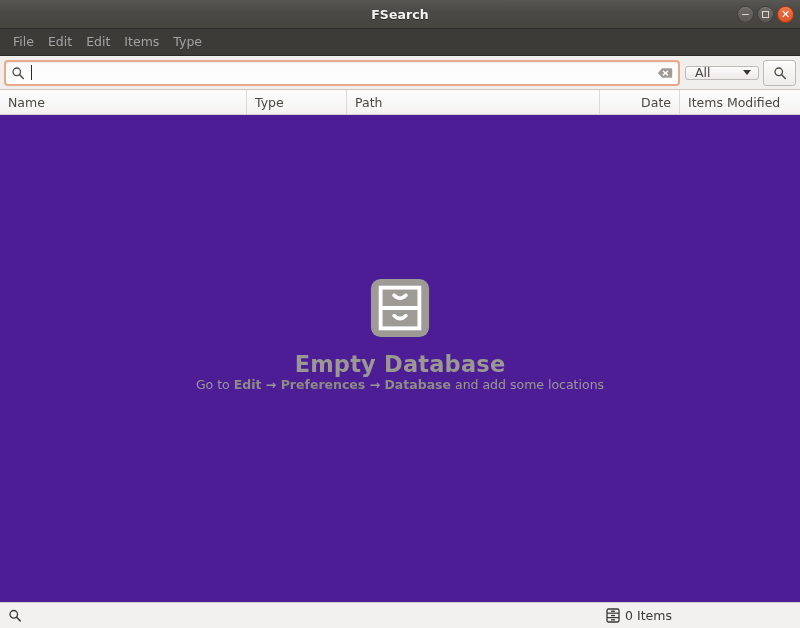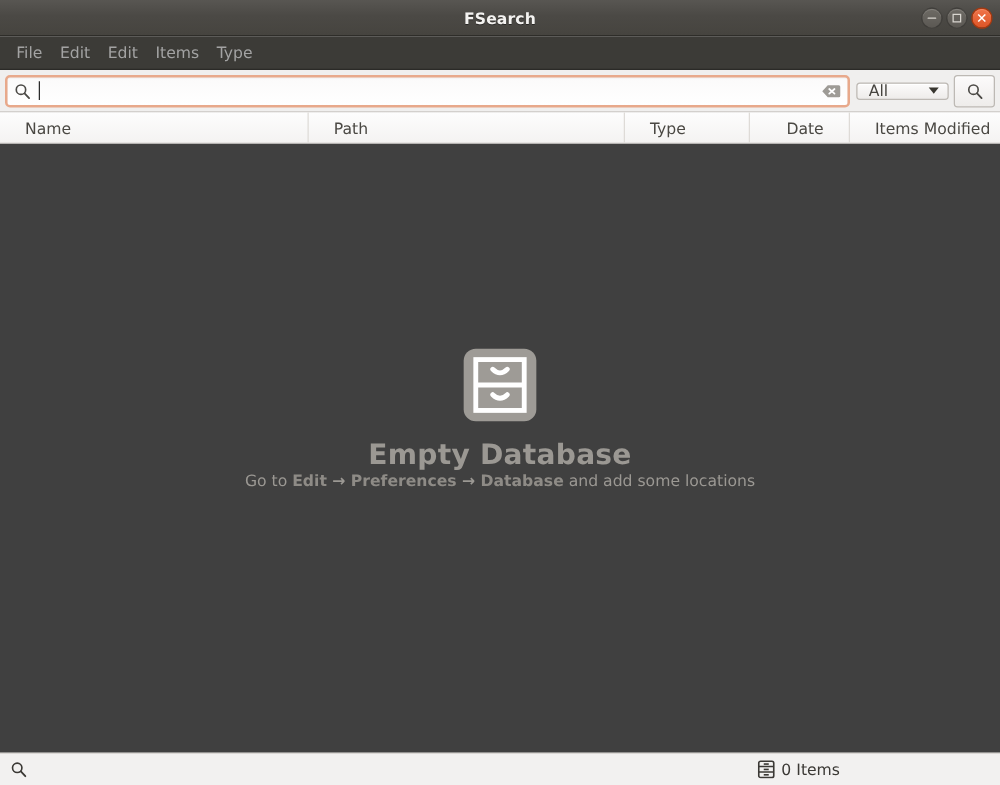--- a/index.html
+++ b/index.html
@@ -212,32 +212,32 @@
     border-bottom: 1px solid #d3d0cc;
     box-sizing: border-box;
   }
   .col {
     display: flex;
     align-items: center;
     font-size: 12.5px;
     color: #4a4843;
     box-sizing: border-box;
     border-right: 1px solid #dedbd7;
-    padding: 0 20px;
+    padding: 0 8px;
     user-select: none;
     overflow: hidden;
     white-space: nowrap;
   }
   .col:last-child { border-right: none; }
   .col.align-right { justify-content: flex-end; }
 
   
   .content {
     flex: 1 1 auto;
-    background: #404040;
+    background: #4c1d95;
     position: relative;
     display: flex;
     flex-direction: column;
     align-items: center;
     justify-content: center;
     overflow: hidden;
   }
   .empty-wrap {
     display: flex;
     flex-direction: column;
@@ -349,22 +349,22 @@
     <div class="search-btn">
       <svg class="mag-icon" style="margin-right:0" viewBox="0 0 16 16">
         <circle cx="6.6" cy="6.6" r="4.3" fill="none" stroke="#4c4a46" stroke-width="1.5"></circle>
         <line x1="9.9" y1="9.9" x2="14" y2="14.2" stroke="#4c4a46" stroke-width="1.7" stroke-linecap="round"></line>
       </svg>
     </div>
   </div>
 
   <div class="col-headers">
     <div class="col" style="width:247px">Name</div>
+    <div class="col" style="width:100px">Type</div>
     <div class="col" style="width:253px">Path</div>
-    <div class="col" style="width:100px">Type</div>
     <div class="col align-right" style="width:80px">Date</div>
     <div class="col" style="width:120px">Items Modified</div>
   </div>
 
   <div class="content">
     <div class="empty-wrap">
       <svg class="cabinet-icon" viewBox="0 0 64 64">
         <rect x="2" y="2" width="60" height="60" rx="10" ry="10" fill="#9e9b96"></rect>
         <rect x="12" y="11" width="40" height="42" fill="none" stroke="#ffffff" stroke-width="4"></rect>
         <line x1="12" y1="32" x2="52" y2="32" stroke="#ffffff" stroke-width="4"></line>

